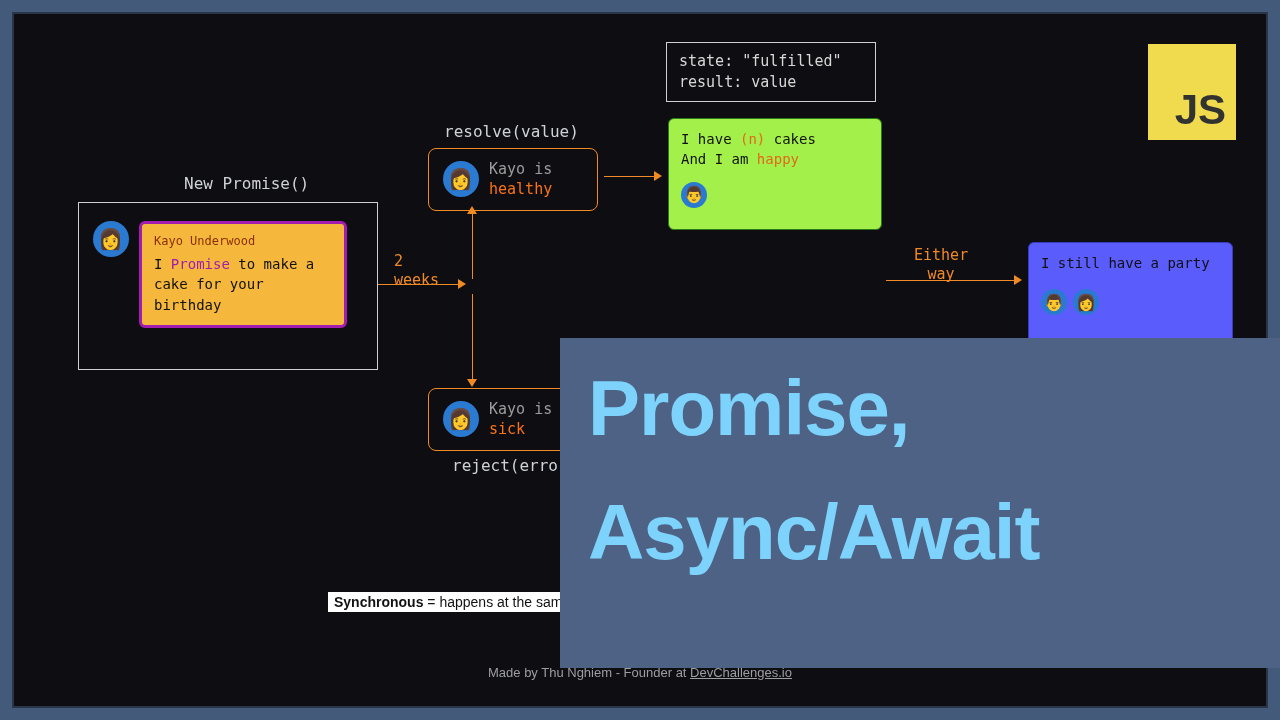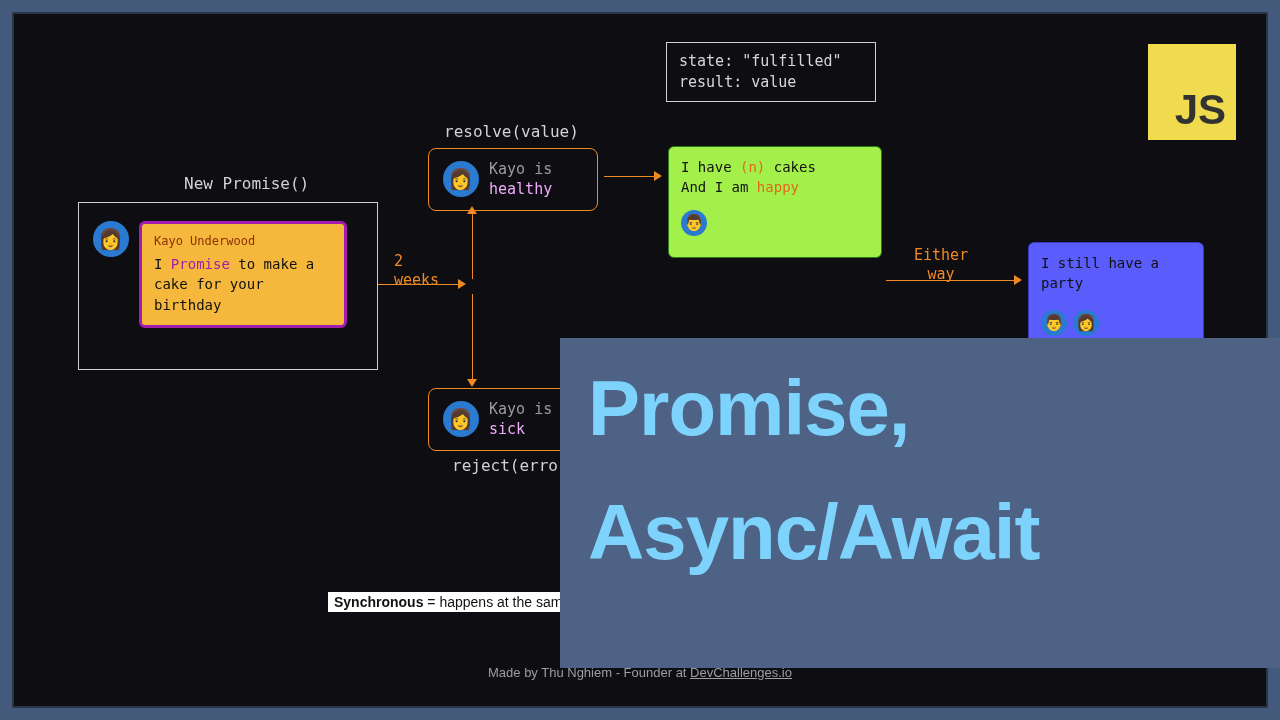--- a/index.html
+++ b/index.html
@@ -78,21 +78,21 @@
   gap: 10px;
   padding: 10px 14px;
   background: transparent;
 }
 .state-card .txt {
   font-family: "SF Mono", Monaco, Consolas, monospace;
   font-size: 15px;
   color: #9b9b9b;
   line-height: 1.35;
 }
-.state-card .txt .hl { color: #f0abfc; text-align: right; }
+.state-card .txt .hl { color: #f97316; text-align: right; }
 .infobox {
   position: absolute;
   border: 1px solid #d0d0d0;
   padding: 8px 12px;
   font-family: "SF Mono", Monaco, Consolas, monospace;
   font-size: 15px;
   color: #d7d7d7;
   line-height: 1.4;
 }
 .card-green {
@@ -234,32 +234,32 @@
   <div class="label" style="left:438px; top:442px;">reject(error)</div>
 
   <div class="arrow h" style="left:590px; top:162px; width:50px;"></div>
   <div class="arrow-head right" style="left:640px; top:157px;"></div>
 
   <div class="infobox" style="left:652px; top:28px; width:210px;">
     <div>state: "fulfilled"</div>
     <div>result: value</div>
   </div>
 
-  <div class="card-green" style="left:654px; top:104px; width:214px; height:112px;margin-top:28px;">
+  <div class="card-green" style="left:654px; top:104px; width:214px; height:112px;">
     <div><span>I have </span><span class="hl">(n)</span><span> cakes</span></div>
     <div><span>And I am </span><span class="hl">happy</span></div>
     <div style="margin-top:12px;"><span class="avatar sm">👨</span></div>
   </div>
 
   <div class="arrow h" style="left:872px; top:266px; width:128px;"></div>
   <div class="arrow-head right" style="left:1000px; top:261px;"></div>
   <div class="edge-label" style="left:900px; top:232px; white-space:pre; text-align:center;">Either
 way</div>
 
-  <div class="card-purple" style="left:1014px; top:228px; width:176px; height:110px;">
+  <div class="card-purple" style="left:1014px; top:228px; width:205px; height:110px;">
     <div>I still have a party</div>
     <div style="margin-top:16px; display:flex; gap:6px;">
       <span class="avatar sm">👨</span>
       <span class="avatar sm">👩</span>
     </div>
   </div>
 
   <div class="sync-strip" style="left:314px; top:578px;">
     <b>Synchronous</b><span> = happens at the same</span>
   </div>

